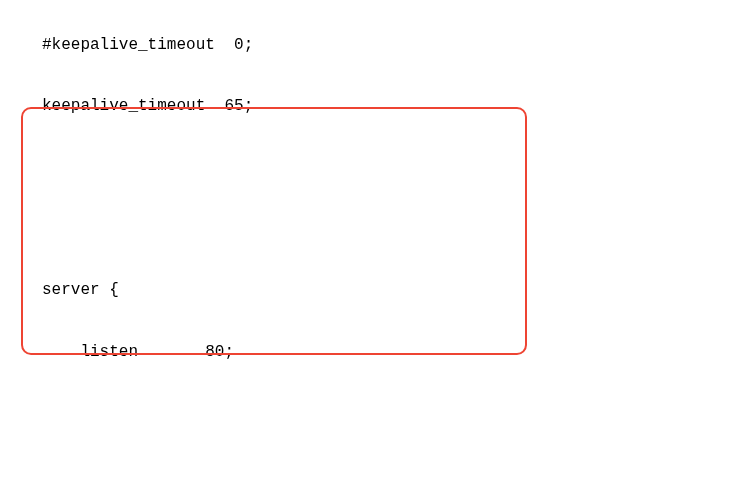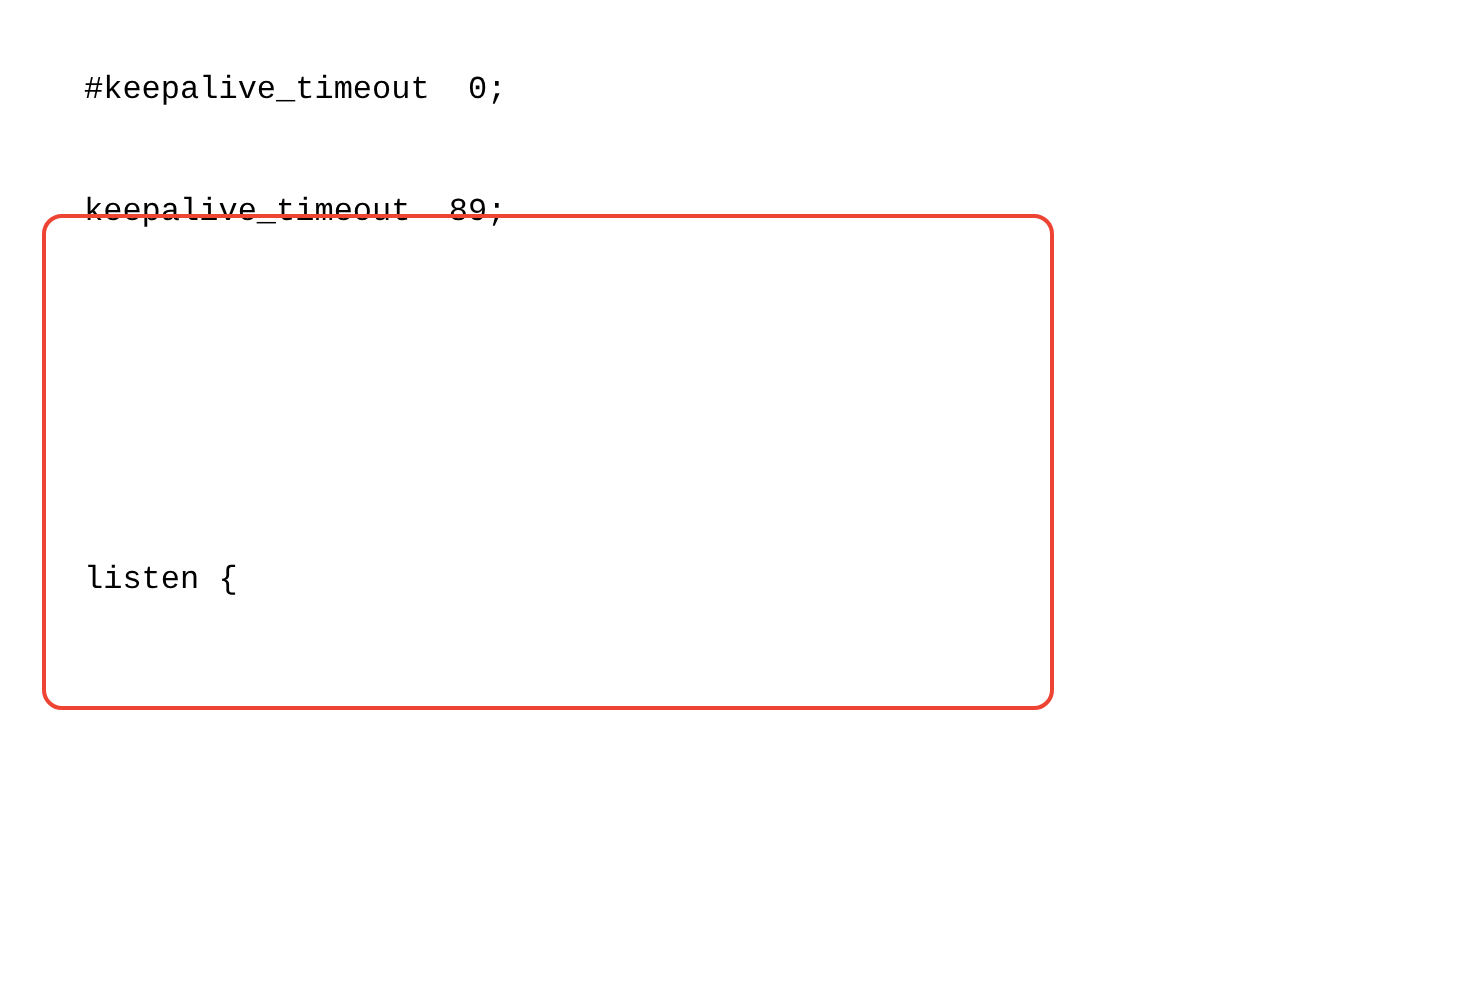--- a/index.html
+++ b/index.html
@@ -38,24 +38,25 @@
       border: 2px solid #ee4433;
       border-radius: 10px;
       pointer-events: none;
     }
   </style>
 </head>
 <body>
 
 <div class="code-container">
   <div class="line">#keepalive_timeout  0;</div>
-  <div class="line">keepalive_timeout  89;</div>
+  <div class="line">keepalive_timeout  65;</div>
   <div class="line"></div>
   <div class="line"></div>
-  <div class="line">listen {</div>
+  <div class="line">server {</div>
+  <div class="line">    listen       80;</div>
   
   
   
   
   
   
   
   
   
   

